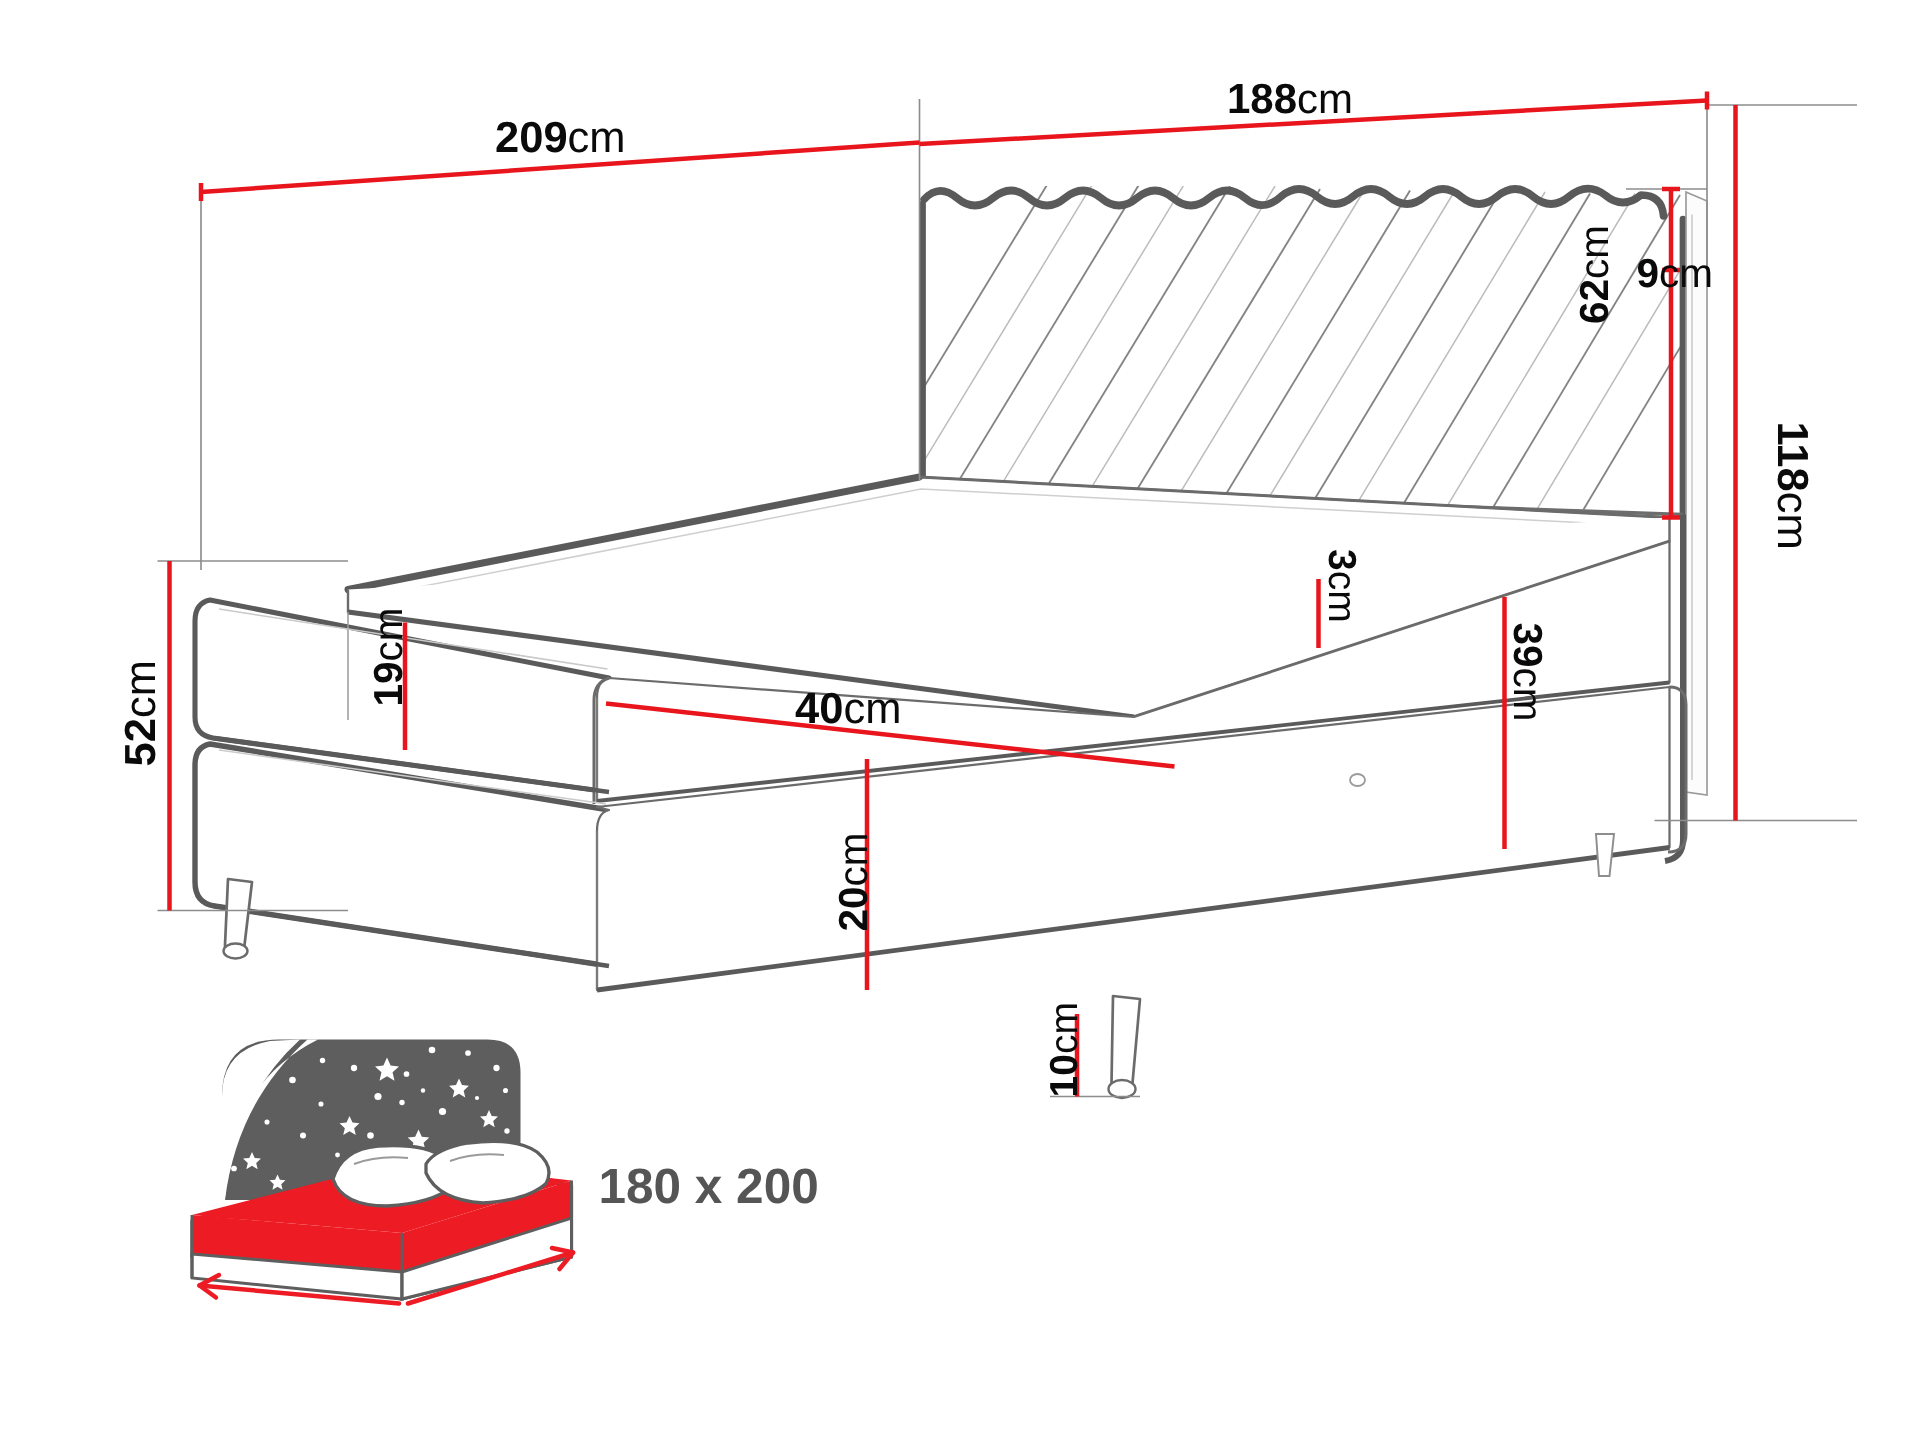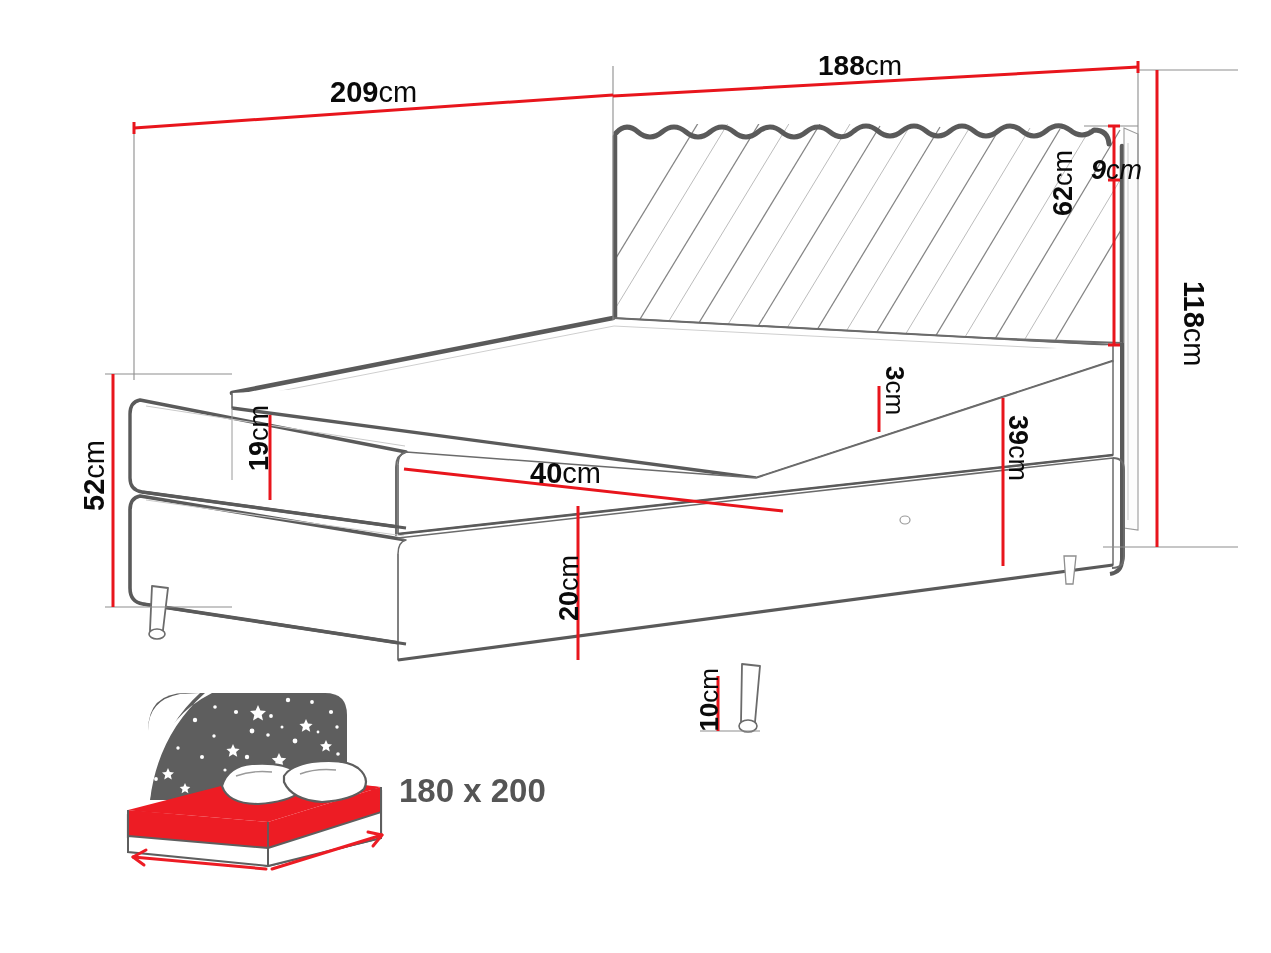--- a/index.html
+++ b/index.html
@@ -206,21 +206,21 @@
   </svg>
 
   <div class="dimlabel" style="left:330px;top:78px;font-size:29px;transform:rotate(0deg);transform-origin:center;">
     <span class="num">209</span><span class="unit">cm</span>
   </div>
 
   <div class="dimlabel" style="left:818px;top:52px;font-size:28px;">
     <span class="num">188</span><span class="unit">cm</span>
   </div>
 
-  <div class="dimlabel" style="left:1091px;top:157px;font-size:27px;font-style:italic;">
+  <div class="dimlabel" style="left:1091px;top:169px;font-size:27px;">
     <span class="num">9</span><span class="unit">cm</span>
   </div>
 
   <div class="dimlabel" style="left:1077px;top:216px;font-size:27px;transform:rotate(180deg);transform-origin:left top;writing-mode:vertical-rl;">
     <span class="num">62</span><span class="unit">cm</span>
   </div>
 
   <div class="dimlabel" style="left:1179px;top:281px;font-size:29px;writing-mode:vertical-rl;">
     <span class="num">118</span><span class="unit">cm</span>
   </div>

